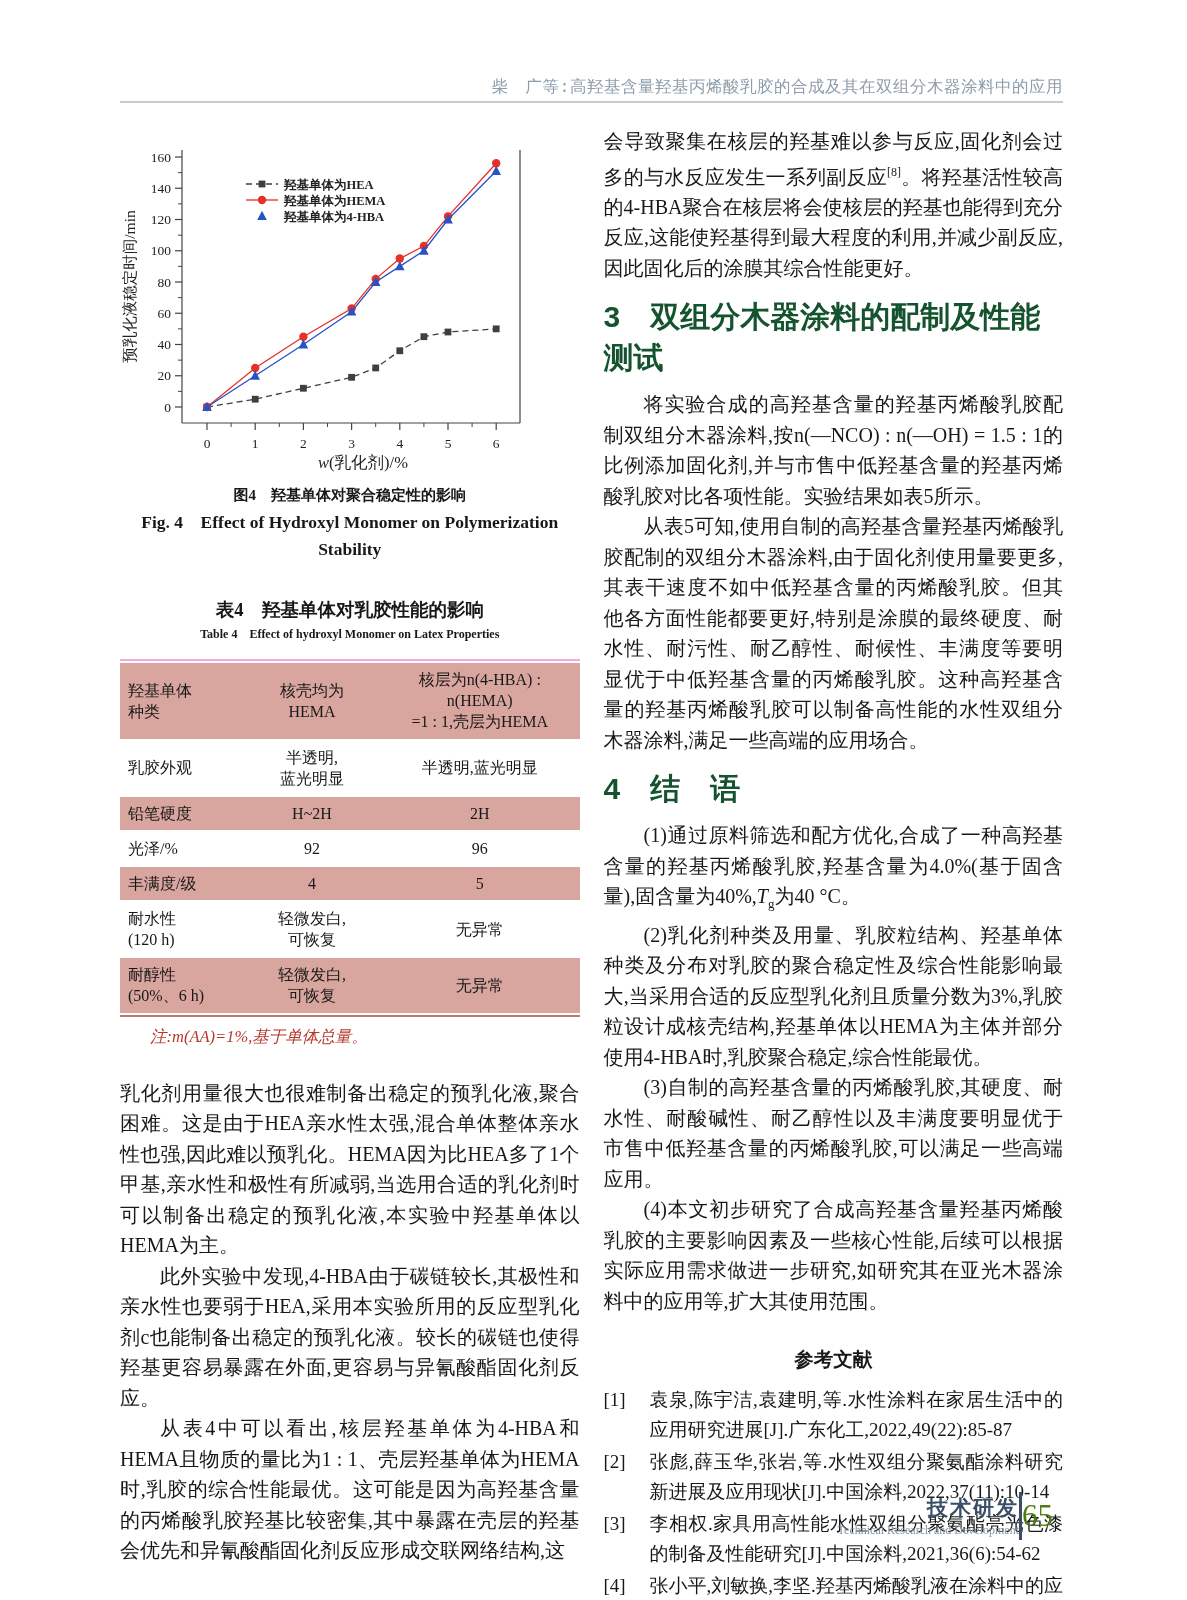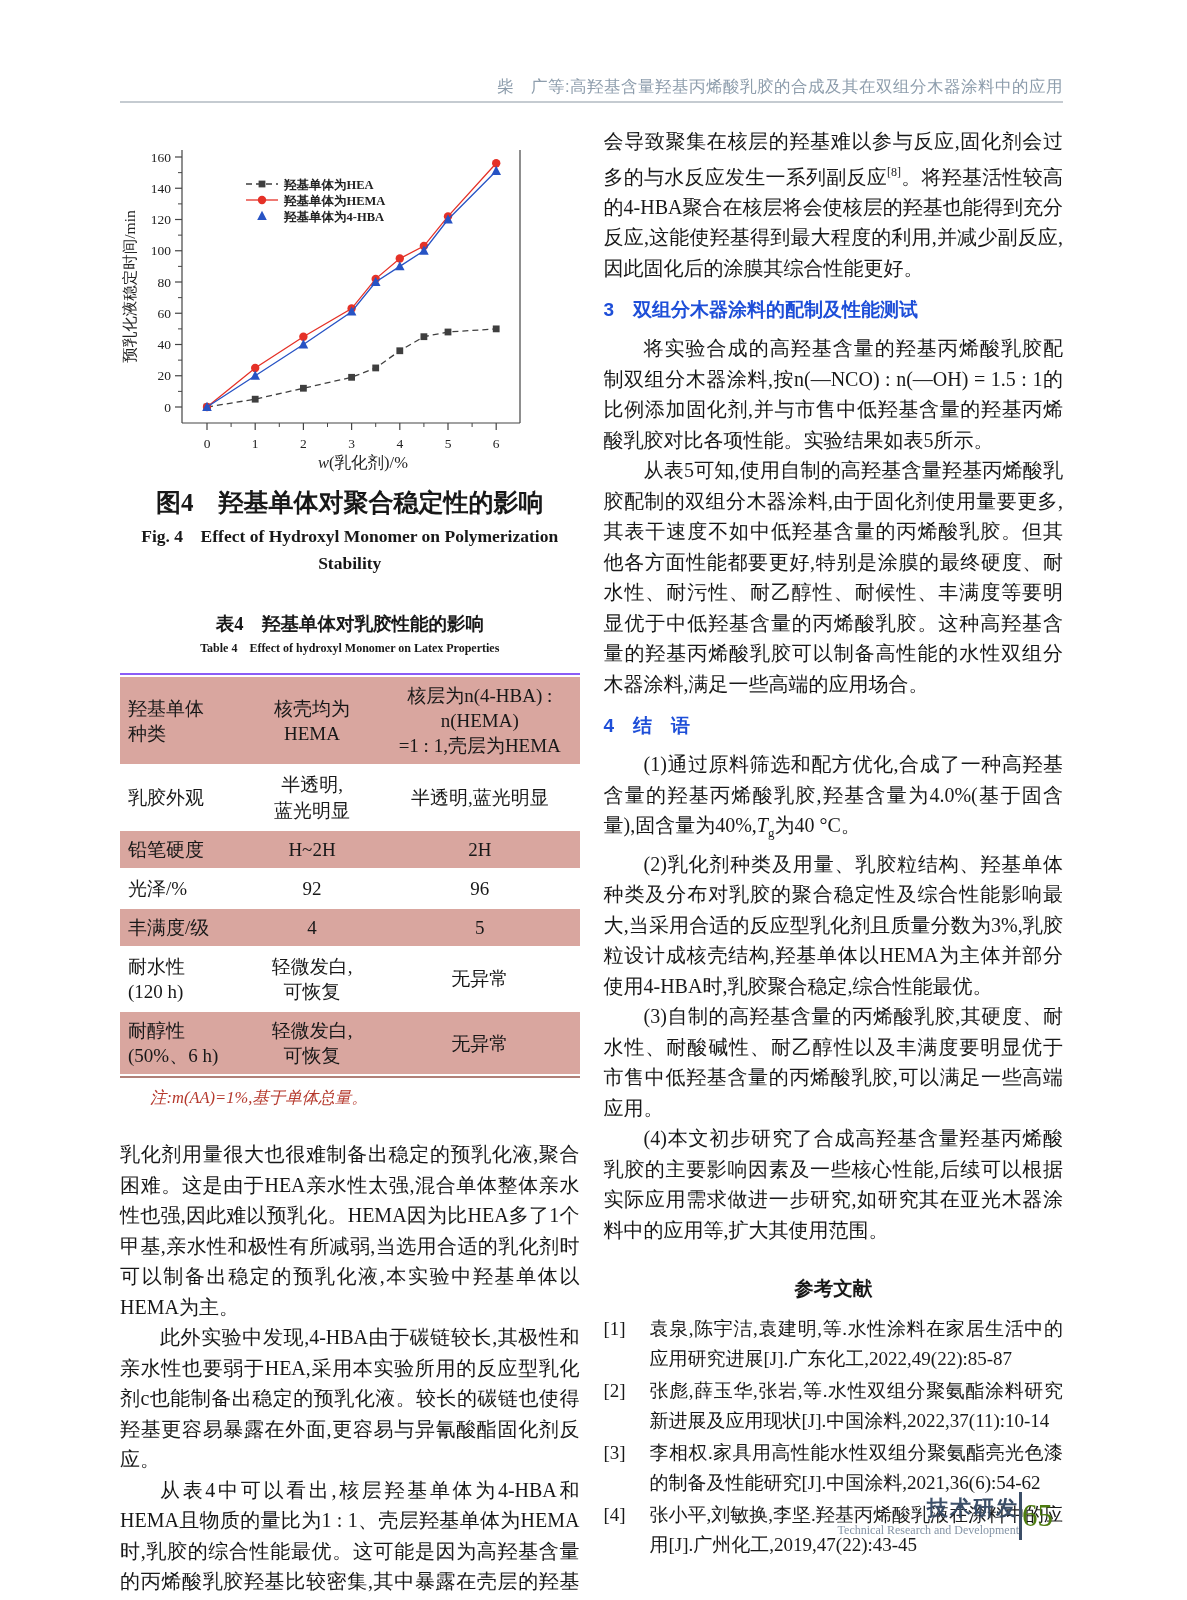--- a/index.html
+++ b/index.html
@@ -3,58 +3,58 @@
 <meta charset="utf-8">
 <style>
   html,body{margin:0;padding:0;}
   body{
     width:1187px;height:1600px;position:relative;background:#ffffff;
     font-family:"Liberation Serif","DejaVu Serif",serif;color:#181818;
     overflow:hidden;
   }
   .running-head{
     position:absolute;top:76px;right:124px;
-    font-family:Liberation Sans, sans-serif;
+    font-family:Liberation Mono, monospace;
     font-size:16.5px;color:#8d9dac;letter-spacing:.5px;
   }
   .head-rule{position:absolute;top:101px;left:120px;right:124px;height:2px;background:#c5cbd1;}
   .columns{position:absolute;top:126px;left:120px;right:124px;display:flex;gap:24px;}
   .col{flex:1;min-width:0;}
   p{margin:0;font-size:20px;line-height:30.5px;text-align:justify;}
   p.ind{text-indent:2em;}
   sup{font-size:12px;}
   sub{font-size:13px;}
   
   .chartwrap{width:452px;height:340px;margin:12px 0 4px -2px;}
   svg text.tick{font-family:"Liberation Serif","DejaVu Serif",serif;font-size:13.5px;fill:#222;}
   svg text.axlab{font-family:"Liberation Serif","DejaVu Serif",serif;font-size:15.5px;fill:#222;}
   svg text.axlab2{font-family:"Liberation Serif","DejaVu Serif",serif;font-size:16.5px;fill:#222;}
   svg text.leg{font-family:"Liberation Serif","DejaVu Serif",serif;font-size:12.5px;font-weight:bold;fill:#222;}
-  .cap-zh{text-align:center;font-weight:bold;font-size:25px;margin-top:8px;}
+  .cap-zh{text-align:center;font-weight:bold;font-size:15px;margin-top:8px;}
   .cap-en{text-align:center;font-weight:bold;font-size:17.5px;line-height:1.55;margin:4px auto 0;max-width:430px;}
   .tblcap-zh{text-align:center;font-weight:bold;font-size:18.5px;margin-top:34px;}
   .tblcap-en{text-align:center;font-weight:bold;font-size:12px;margin:4px 0 8px;}
   table.props{
     width:100%;border-collapse:separate;border-spacing:0 2px;
-    border-top:2px solid #8b5cf6;border-bottom:2px solid #b08078;
-    font-size:19px;
+    border-top:2px solid #f9a8d4;border-bottom:2px solid #b08078;
+    font-size:16px;
     margin-top:16px;
   }
   table.props td{
     padding:6px 4px;text-align:center;vertical-align:middle;
     white-space:pre-line;line-height:1.32;
   }
   table.props td.c0{text-align:left;padding-left:8px;width:112px;}
   table.props td.c1{width:128px;}
   tr.pink td{background:#d9a69f;}
   .tnote{color:#b5382c;font-size:16.5px;font-style:italic;margin:9px 0 0 30px;}
   .body-start{margin-top:30px;}
   h2.sec{
     font-family:"Liberation Sans","DejaVu Sans",sans-serif;
-    color:#1d4ed8;font-size:19px;font-weight:bold;margin:14px 0 10px;
+    color:#14532d;font-size:30px;font-weight:bold;margin:14px 0 10px;
   }
   .refs-title{text-align:center;font-weight:bold;font-size:19.5px;margin:30px 0 12px;}
   .ref{display:flex;font-size:19px;line-height:30px;margin-bottom:2px;}
   .ref .num{flex:none;width:46px;}
   .ref .txt{flex:1;text-align:justify;}
   .footer{position:absolute;top:1492px;right:134px;display:flex;align-items:center;}
   .f-labels{text-align:right;}
   .f-zh{font-family:"Liberation Sans","DejaVu Sans",sans-serif;font-size:21px;font-weight:bold;color:#3b4e67;letter-spacing:2px;}
   .f-en{font-size:12px;color:#8494a6;margin-top:1px;}
   .f-bar{width:3px;height:48px;background:#3b4e67;}

